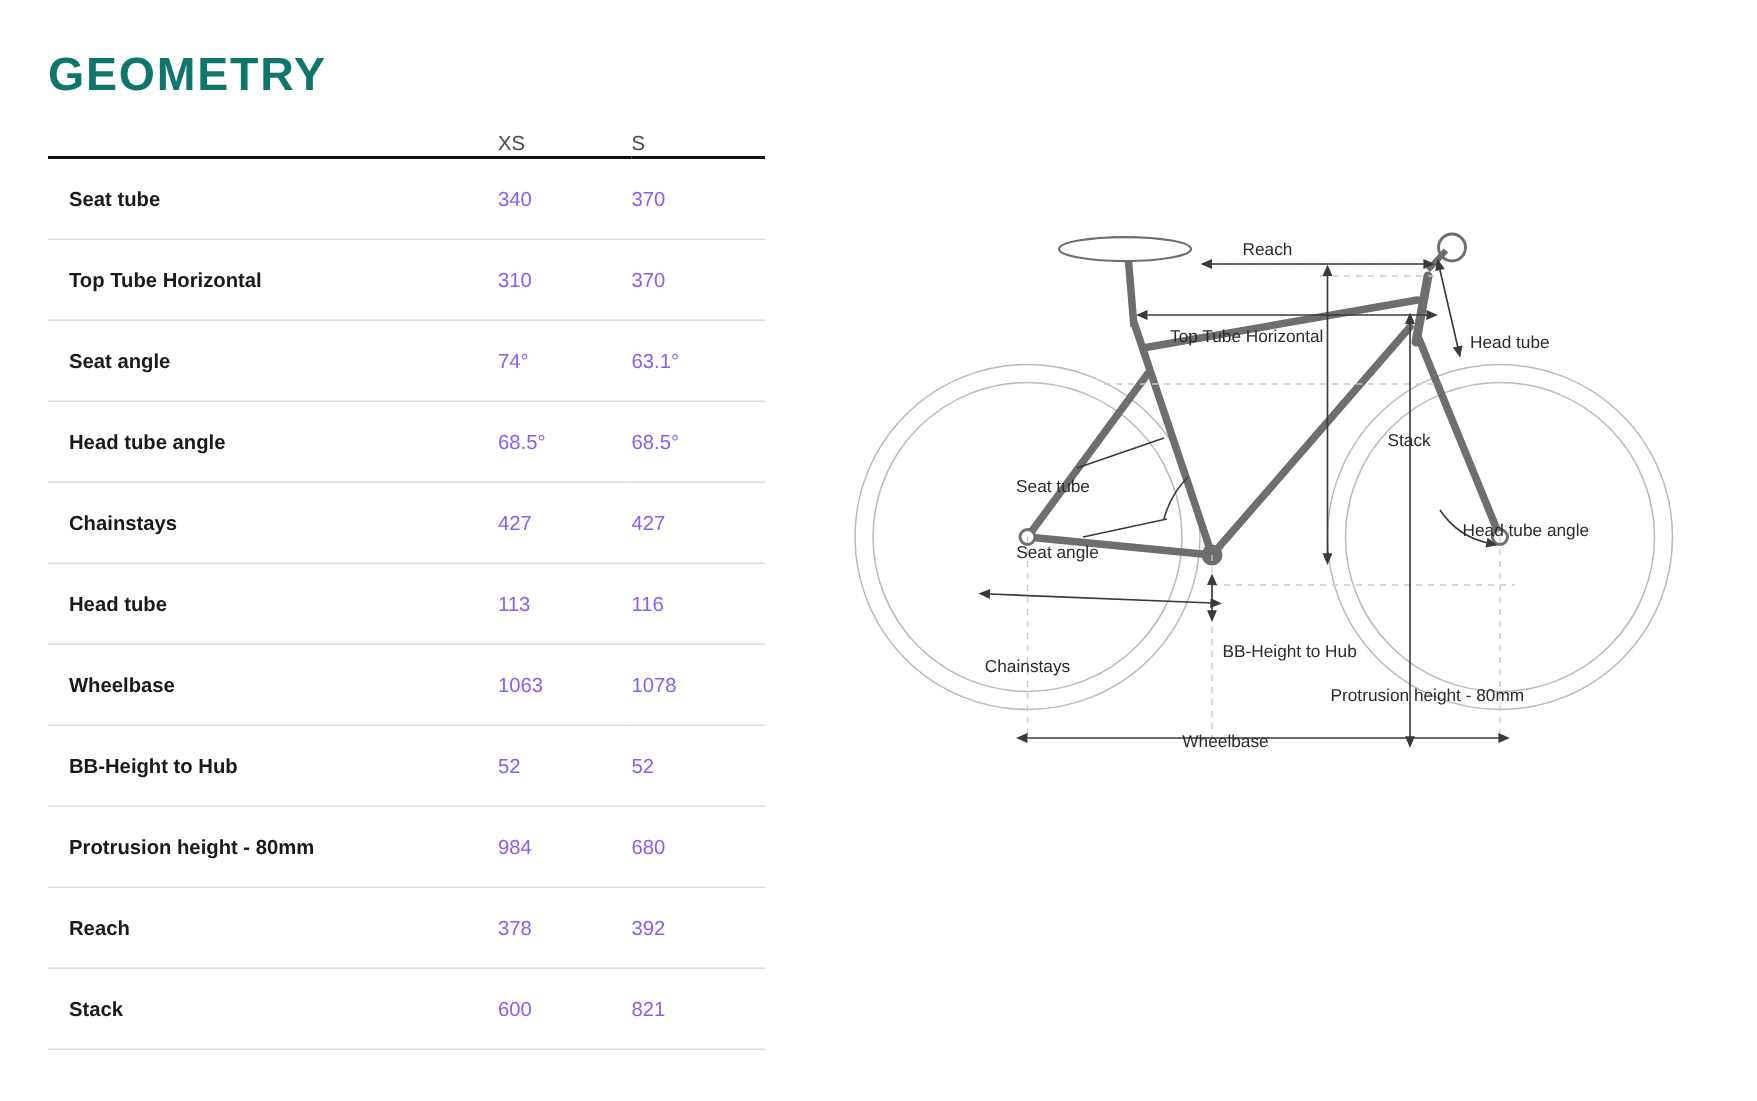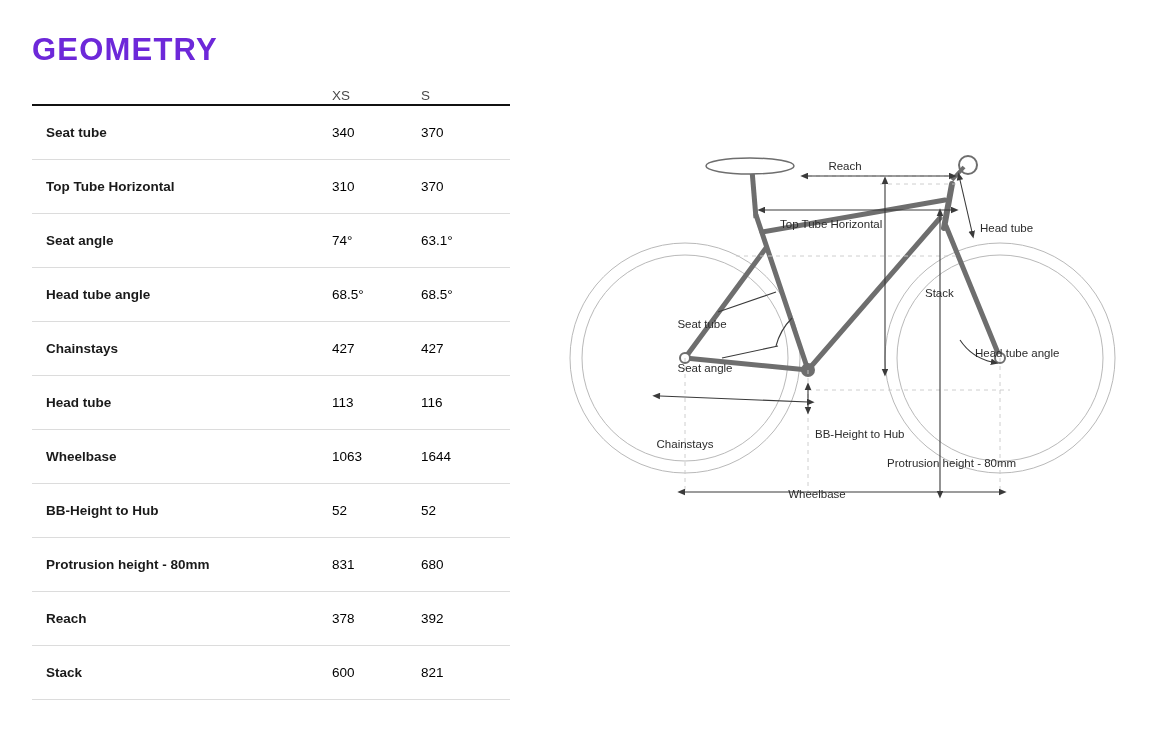--- a/index.html
+++ b/index.html
@@ -20,21 +20,21 @@
     width: 1171px;
     height: 734px;
   }
   .title {
     position: absolute;
     left: 32px;
     top: 32px;
     font-size: 31px;
     font-weight: bold;
     letter-spacing: 1.2px;
-    color: #6d28d9;
+    color: #0f766e;
   }
   
   .geo-table {
     position: absolute;
     left: 32px;
     top: 88px;
     width: 478px;
     border-collapse: collapse;
     font-size: 13.5px;
   }
@@ -58,21 +58,21 @@
   }
   .geo-table tbody tr:last-child td {
     border-bottom: 1px solid #dcdcdc;
   }
   .geo-table td.row-label {
     font-weight: bold;
     color: #1a1a1a;
     padding-left: 14px;
   }
   .geo-table td.row-value {
-    color: #000000;
+    color: #8b5cf6;
     margin-top: 24px;
   }
   
   .diagram {
     position: absolute;
     left: 540px;
     top: 140px;
     width: 620px;
     height: 400px;
   }
@@ -125,30 +125,30 @@
         <td class="row-value">427</td>
       </tr>
       <tr>
         <td class="row-label">Head tube</td>
         <td class="row-value">113</td>
         <td class="row-value">116</td>
       </tr>
       <tr>
         <td class="row-label">Wheelbase</td>
         <td class="row-value">1063</td>
-        <td class="row-value">1644</td>
+        <td class="row-value">1078</td>
       </tr>
       <tr>
         <td class="row-label">BB-Height to Hub</td>
         <td class="row-value">52</td>
         <td class="row-value">52</td>
       </tr>
       <tr>
         <td class="row-label">Protrusion height - 80mm</td>
-        <td class="row-value">831</td>
+        <td class="row-value">984</td>
         <td class="row-value">680</td>
       </tr>
       <tr>
         <td class="row-label">Reach</td>
         <td class="row-value">378</td>
         <td class="row-value">392</td>
       </tr>
       <tr>
         <td class="row-label">Stack</td>
         <td class="row-value">600</td>

